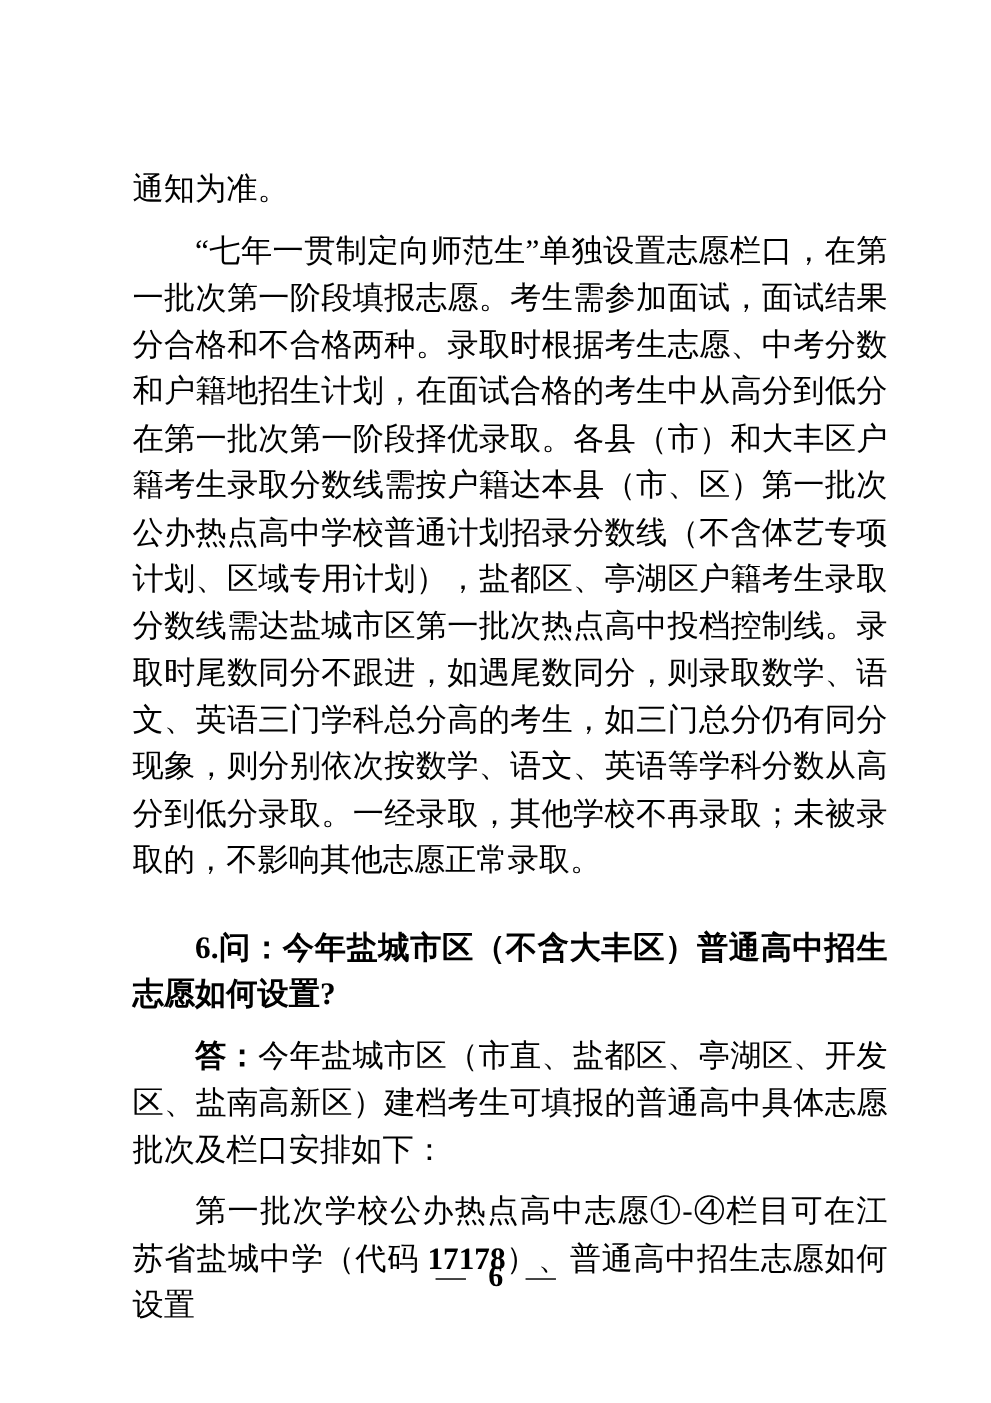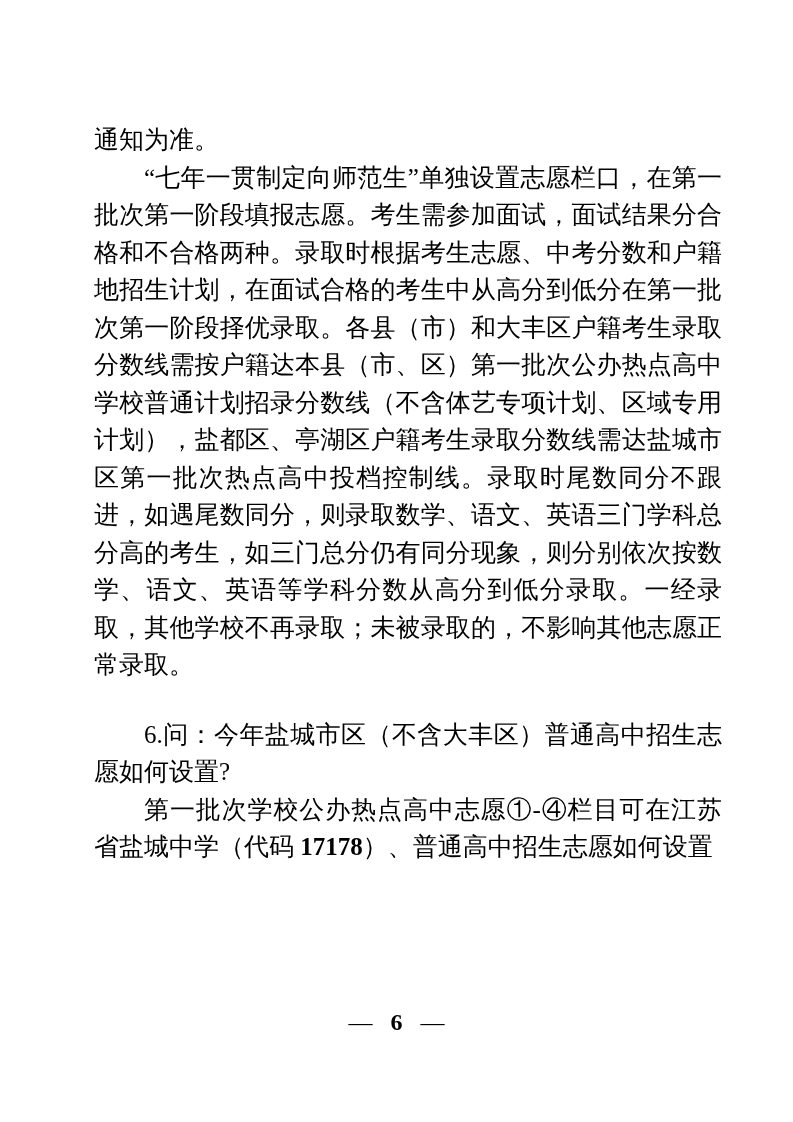--- a/index.html
+++ b/index.html
@@ -20,28 +20,28 @@
     position: absolute;
     left: 94px;
     top: 121px;
     width: 628px;
     font-size: 25px;
     line-height: 37.5px;
     text-align: justify;
     letter-spacing: 0px;
   }
   .content p {
-    margin: 0;
+    margin: 12px;
     padding: 0;
   }
   .para-indent {
     text-indent: 2em;
   }
   .question {
-    font-weight: normal;
+    font-weight: bold;
     margin-top: 32px !important;
     text-indent: 2em;
   }
   .answer-prefix {
     font-weight: bold;
   }
   .code-number {
     font-weight: bold;
     font-family: "Liberation Serif", "DejaVu Serif", serif;
   }
@@ -71,20 +71,21 @@
 <div class="page">
 
   <div class="content">
 
     <p>通知为准。</p>
 
     <p class="para-indent">“七年一贯制定向师范生”单独设置志愿栏口，在第一批次第一阶段填报志愿。考生需参加面试，面试结果分合格和不合格两种。录取时根据考生志愿、中考分数和户籍地招生计划，在面试合格的考生中从高分到低分在第一批次第一阶段择优录取。各县（市）和大丰区户籍考生录取分数线需按户籍达本县（市、区）第一批次公办热点高中学校普通计划招录分数线（不含体艺专项计划、区域专用计划），盐都区、亭湖区户籍考生录取分数线需达盐城市区第一批次热点高中投档控制线。录取时尾数同分不跟进，如遇尾数同分，则录取数学、语文、英语三门学科总分高的考生，如三门总分仍有同分现象，则分别依次按数学、语文、英语等学科分数从高分到低分录取。一经录取，其他学校不再录取；未被录取的，不影响其他志愿正常录取。</p>
 
     <p class="question">6.问：今年盐城市区（不含大丰区）普通高中招生志愿如何设置?</p>
 
+    <p class="para-indent"><span class="answer-prefix">答：</span><span>今年盐城市区（市直、盐都区、亭湖区、开发区、盐南高新区）建档考生可填报的普通高中具体志愿批次及栏口安排如下：</span></p>
 
     <p class="para-indent"><span>第一批次学校公办热点高中志愿①-④栏目可在江苏省盐城中学（代码 </span><span class="code-number">17178</span><span>）、普通高中招生志愿如何设置</span></p>
 
   </div>
 
   <div class="footer">
     <span class="dash">—</span>
     <span class="num">6</span>
     <span class="dash">—</span>
   </div>

